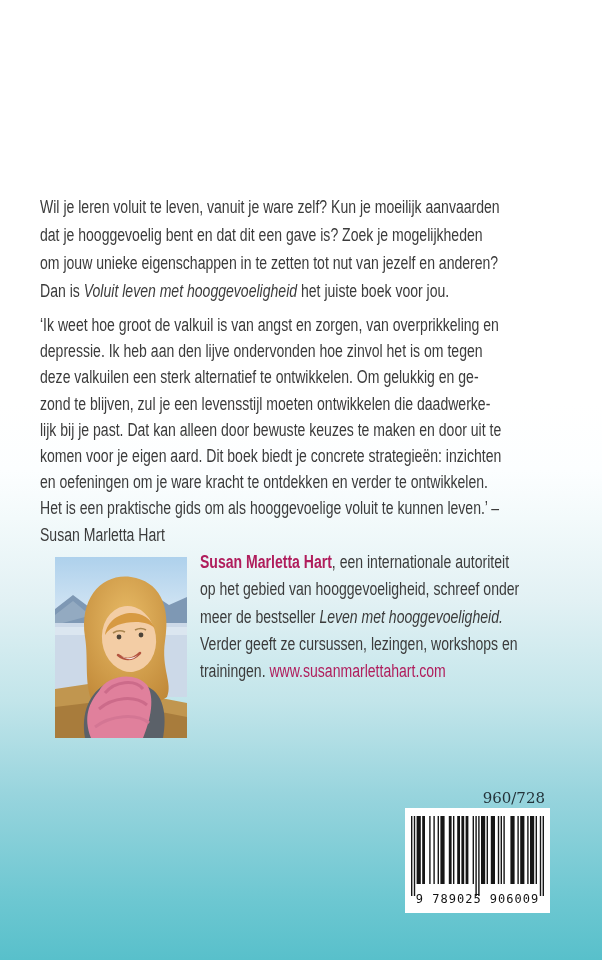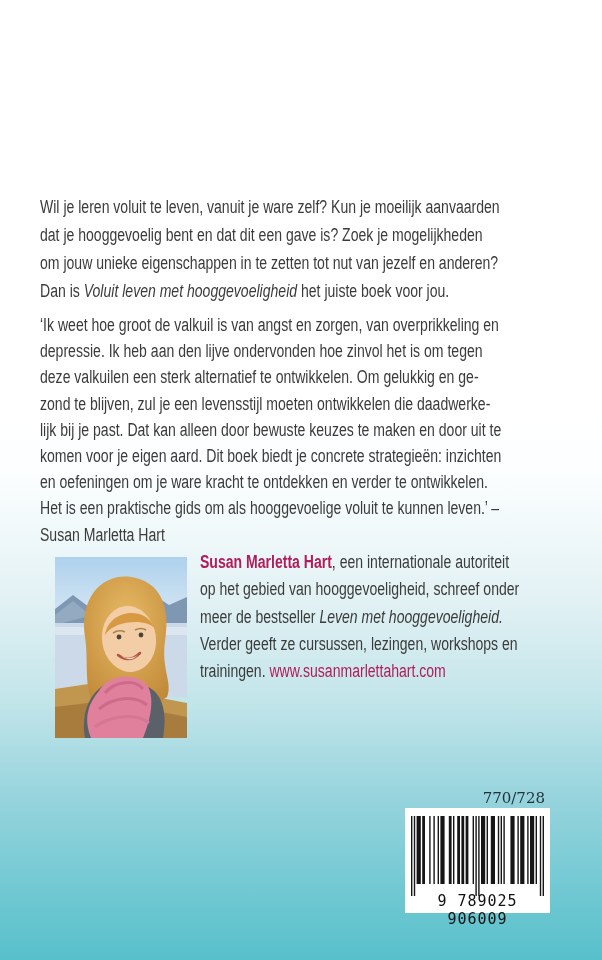--- a/index.html
+++ b/index.html
@@ -21,21 +21,21 @@
   .photo{position:absolute;left:55px;top:557px;width:132px;height:181px;}
   .photo svg{display:block;}
   .bc-label{
     position:absolute;left:405px;top:789px;width:140px;text-align:right;
     font-family:"DejaVu Serif",serif;font-size:15px;color:#23333a;
   }
   .bc-box{position:absolute;left:405px;top:808px;width:145px;height:105px;background:#ffffff;}
   .bc-bars{position:absolute;left:6px;top:8px;}
   .bc-digits{
     position:absolute;left:0;top:84px;width:100%;text-align:center;
-    font-family:"DejaVu Sans Mono",monospace;font-size:15px;letter-spacing:1px;color:#111;
+    font-family:"DejaVu Sans Mono",monospace;font-size:12px;letter-spacing:1px;color:#111;
   }
   .logo{position:absolute;left:49px;top:860px;display:flex;align-items:center;color:#ffffff;}
   .logo-circle{
     width:36px;height:36px;border:2px solid #ffffff;border-radius:50%;
     display:flex;align-items:center;justify-content:center;
     font-family:"DejaVu Serif",serif;font-style:italic;font-size:21px;line-height:1;
   }
   .logo-word{
     margin-left:10px;font-family:"DejaVu Serif",serif;font-style:italic;
     font-size:30px;letter-spacing:1px;
@@ -102,21 +102,21 @@
   </div>
 
   <div class="bio">
     <div class="line"><span class="bold accent">Susan Marletta Hart</span><span>, een internationale autoriteit</span></div>
     <div class="line">op het gebied van hooggevoeligheid, schreef onder</div>
     <div class="line"><span>meer de bestseller </span><span class="italic">Leven met hooggevoeligheid.</span></div>
     <div class="line">Verder geeft ze cursussen, lezingen, workshops en</div>
     <div class="line"><span>trainingen. </span><span class="accent">www.susanmarlettahart.com</span></div>
   </div>
 
-  <div class="bc-label">770/728</div>
+  <div class="bc-label">960/728</div>
   <div class="bc-box">
     <svg class="bc-bars" id="barcode-svg" width="133" height="80" viewBox="0 0 95 80" preserveAspectRatio="none">
         <rect x="0" y="0" width="1" height="80" fill="#161616"></rect>
         <rect x="2" y="0" width="1" height="80" fill="#161616"></rect>
         <rect x="4" y="0" width="3" height="68" fill="#161616"></rect>
         <rect x="8" y="0" width="2" height="68" fill="#161616"></rect>
         <rect x="13" y="0" width="1" height="68" fill="#161616"></rect>
         <rect x="16" y="0" width="1" height="68" fill="#161616"></rect>
         <rect x="19" y="0" width="1" height="68" fill="#161616"></rect>
         <rect x="21" y="0" width="3" height="68" fill="#161616"></rect>

